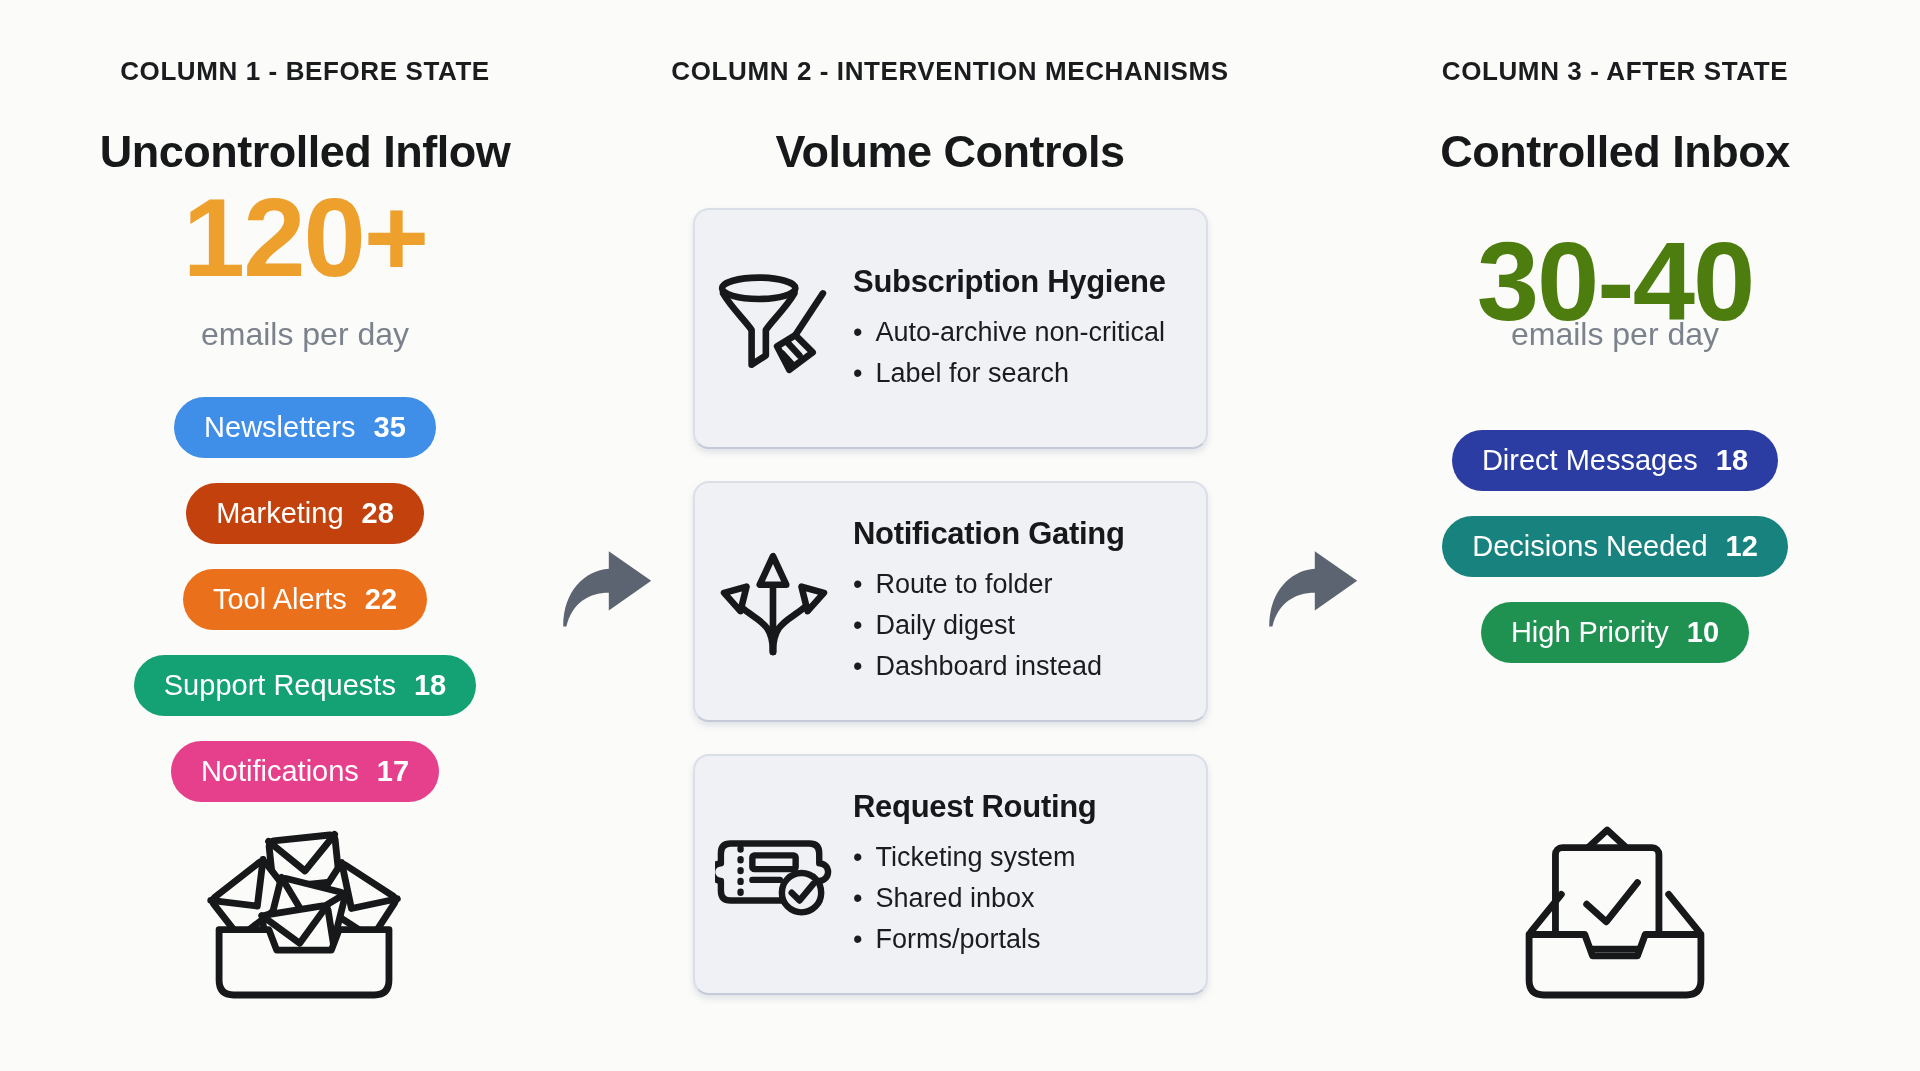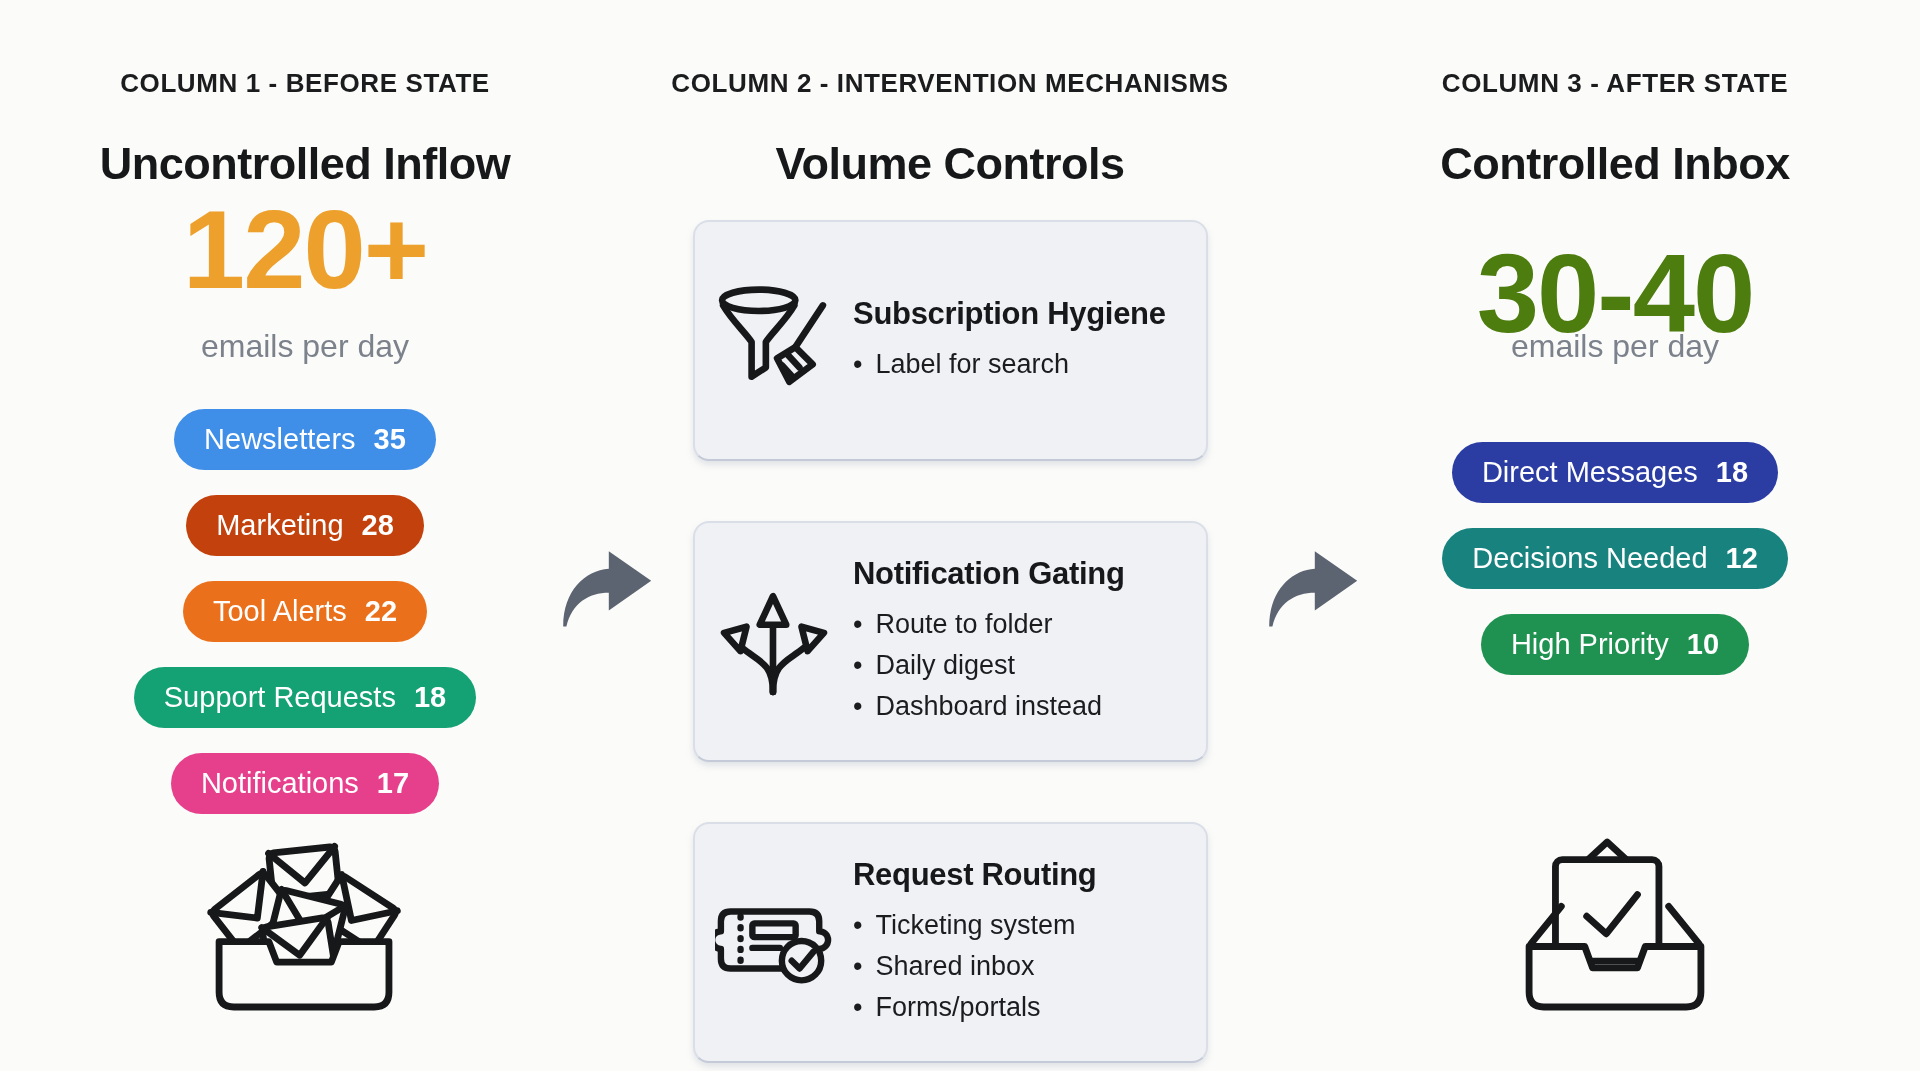--- a/index.html
+++ b/index.html
@@ -2,21 +2,21 @@
 <html><head>
 <meta charset="utf-8">
 <style>
   html,body{margin:0;padding:0}
   body{
     width:1920px;height:1071px;position:relative;overflow:hidden;
     background:#FBFBF9;
     font-family:"Liberation Sans","DejaVu Sans",sans-serif;
     color:#17181A;
   }
-  .col{position:absolute;top:12px;height:756px;text-align:center}
+  .col{position:absolute;top:0;height:756px;text-align:center}
   #col-before{left:40px;width:530px}
   #col-interventions{left:640px;width:620px}
   #col-after{left:1350px;width:530px}
 
   .kicker{
     position:absolute;top:56px;left:0;width:100%;
     font-size:26px;font-weight:700;letter-spacing:.6px;color:#1B1C1E;
   }
   .col-title{
     position:absolute;top:96px;left:0;width:100%;
@@ -42,21 +42,21 @@
     font-size:29px;white-space:nowrap;
   }
   .pill .count{font-weight:700}
 
   .hero-icon{position:absolute;top:818px;left:50%;transform:translateX(-50%)}
   .ink{stroke:#17181A;stroke-width:7;stroke-linecap:round;stroke-linejoin:round;fill:none}
   .ink-fill{stroke:#17181A;stroke-width:7;stroke-linecap:round;stroke-linejoin:round;fill:#FBFBF9}
 
   .cards{
     position:absolute;top:208px;left:53px;width:515px;
-    display:flex;flex-direction:column;gap:60px;
+    display:flex;flex-direction:column;gap:32px;
   }
   .card{
     box-sizing:border-box;height:241px;
     background:#EFF1F5;border:2px solid #DADEE7;border-bottom-color:#C4CAD8;
     border-radius:16px;box-shadow:0 4px 6px rgba(175,182,198,.35);
     display:flex;align-items:center;text-align:left;
   }
   .card-icon{width:158px;display:flex;justify-content:center;flex:none}
   .cink{stroke:#17181A;stroke-width:6.5;stroke-linecap:round;stroke-linejoin:round;fill:none}
   .cink-fill{stroke:#17181A;stroke-width:6.5;stroke-linecap:round;stroke-linejoin:round;fill:#EFF1F5}
@@ -140,20 +140,21 @@
           <ellipse class="cink-fill" cx="40" cy="15" rx="36" ry="10.5"></ellipse>
           <path class="cink" d="M5,20 C13,34 28,48 33,56 L33,90 L47,81 L47,56 C52,48 67,34 75,20"></path>
           <path class="cink" d="M103,20 L68,73"></path>
           <path class="cink-fill" d="M58,72 L76,61 L93,78 L70,95 Z"></path>
           <path class="cink" d="M68,68 L80,81 M63,79 L74,91"></path>
         </svg>
       </div>
       <div class="card-body">
         <h2 class="card-title">Subscription Hygiene</h2>
         <ul class="card-bullets">
+          <li>Auto-archive non-critical</li>
           <li>Label for search</li>
         </ul>
       </div>
     </div>
 
     <div class="card">
       <div class="card-icon">
         <svg width="112" height="112" viewBox="0 0 110 110">
           <path class="cink" d="M54,104 L54,40"></path>
           <path class="cink" d="M54,104 C54,76 40,74 24,61"></path>

